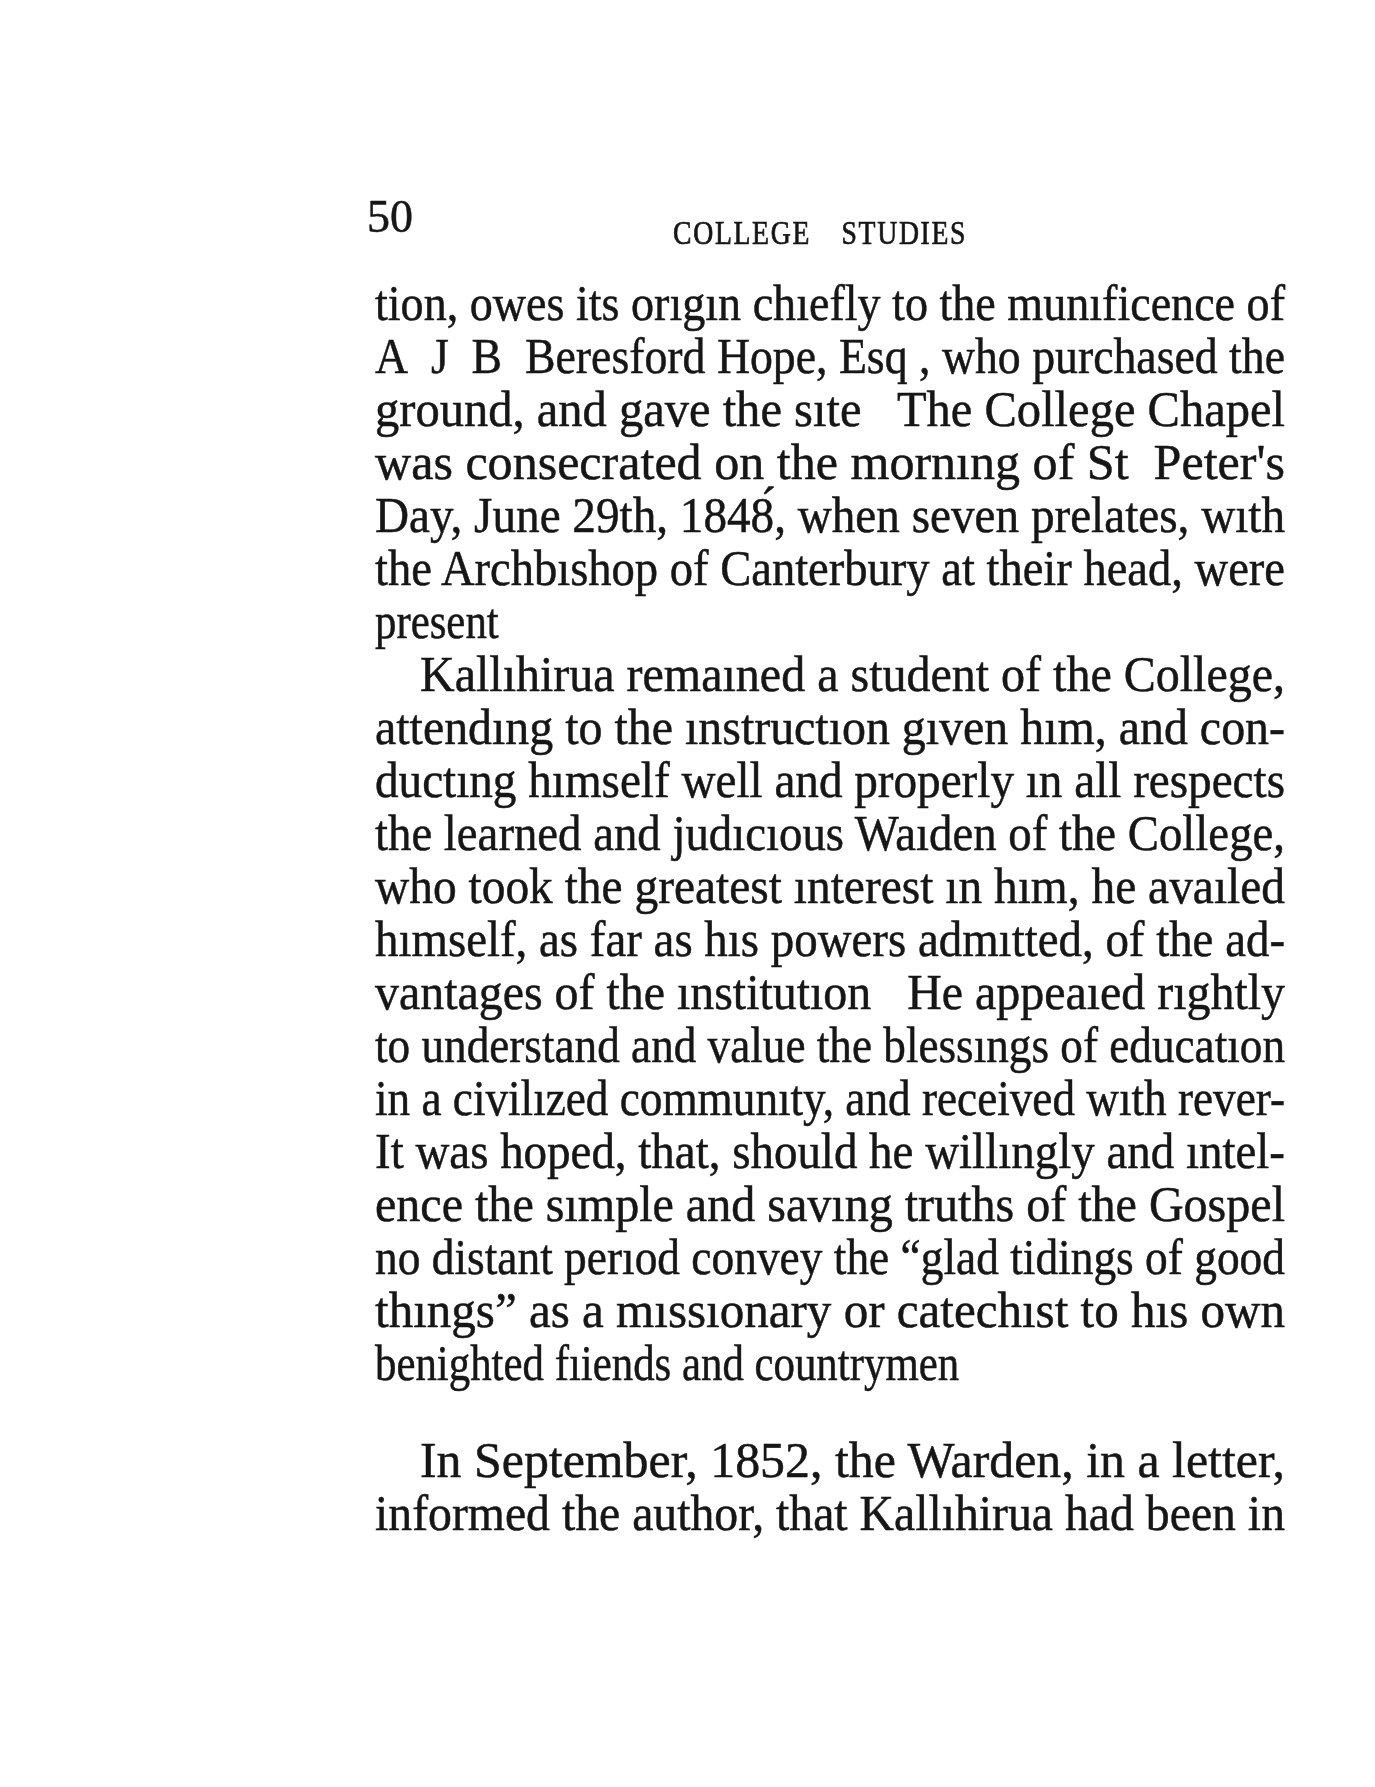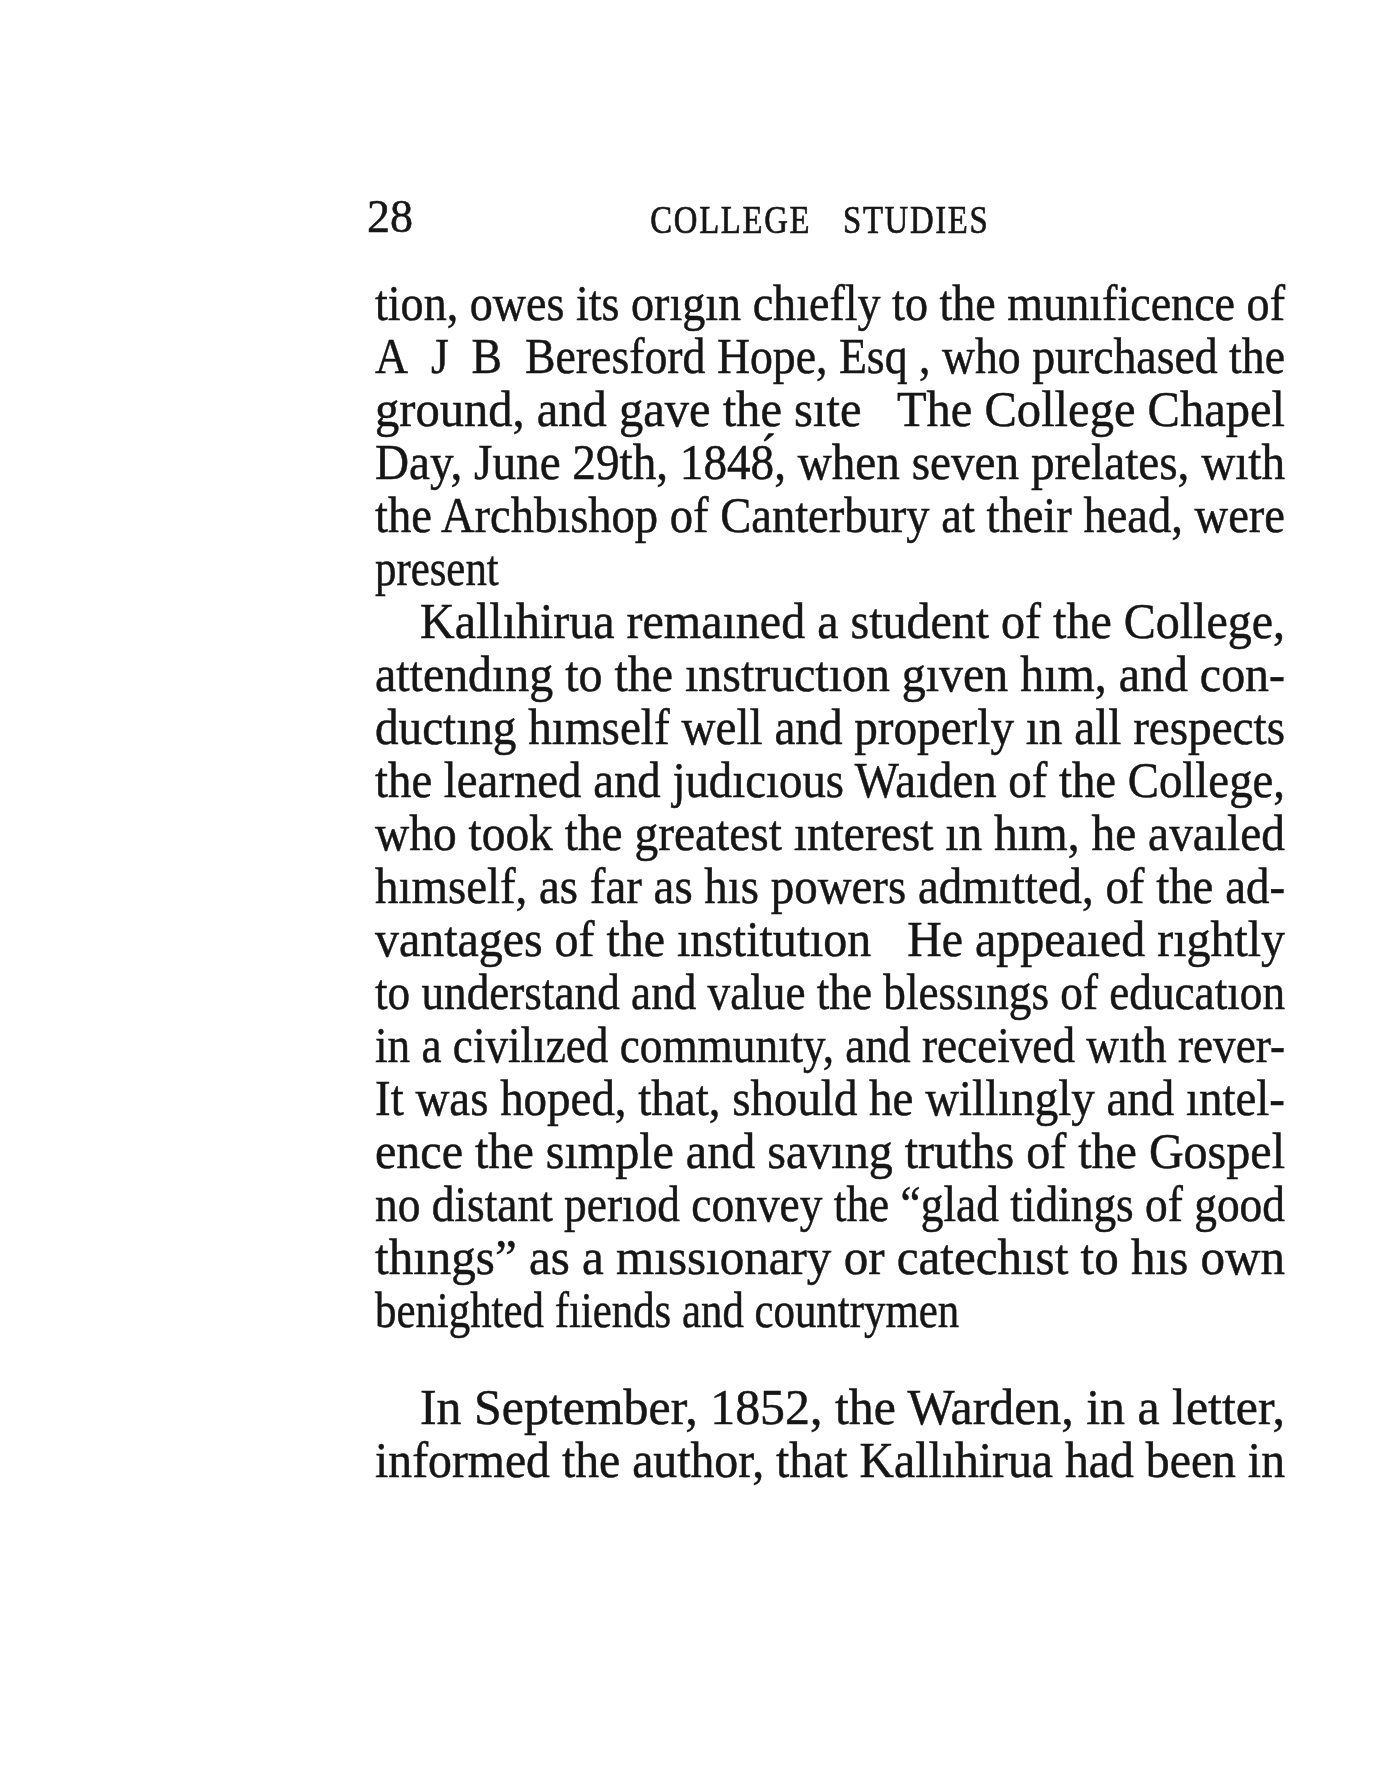--- a/index.html
+++ b/index.html
@@ -26,24 +26,24 @@
     position: absolute;
     left: 2px;
     top: 0;
     font-size: 46px;
     line-height: 46px;
     -webkit-text-stroke: 0.5px #161616;
   }
   .running-title {
     position: absolute;
     left: 0;
-    top: 7px;
+    top: 20px;
     width: 100%;
     text-align: center;
-    font-size: 39px;
+    font-size: 33px;
     line-height: 38px;
     letter-spacing: 2px;
     word-spacing: 26px;
     text-decoration: underline;
   }
   .rt-inner {
     display: inline-block;
     transform: scaleX(0.84);
     transform-origin: center;
     -webkit-text-stroke: 0.7px #161616;
@@ -66,29 +66,30 @@
     line-height: 53px;
     transform-origin: 0 50%;
     -webkit-text-stroke: 0.5px #161616;
   }
 </style>
 </head>
 <body>
 
 <div class="page">
   <header class="page-header">
-    <span class="page-number">28</span>
+    <span class="page-number">50</span>
     <span class="running-title">
       <span class="rt-inner">COLLEGE STUDIES</span>
     </span>
   </header>
   <main class="page-body" id="body-lines">
       <div class="line"><span class="line-text" style="transform: scaleX(0.90366);">tion, owes its orıgın chıefly to the munıficence of</span></div>
       <div class="line"><span class="line-text" style="transform: scaleX(0.897325);">A&nbsp; J&nbsp; B&nbsp; Beresford Hope, Esq&nbsp;, who purchased the</span></div>
       <div class="line"><span class="line-text" style="transform: scaleX(0.951401);">ground, and gave the sıte&nbsp;&nbsp; The College Chapel</span></div>
+      <div class="line"><span class="line-text" style="transform: scaleX(0.981694);">was consecrated on the mornıng of St&nbsp; Peter's</span></div>
       <div class="line"><span class="line-text" style="transform: scaleX(0.924885);">Day, June 29th, 1848́, when seven prelates, wıth</span></div>
       <div class="line"><span class="line-text" style="transform: scaleX(0.912738);">the Archbıshop of Canterbury at their head, were</span></div>
       <div class="line"><span class="line-text" style="transform: scaleX(0.84);">present</span></div>
       <div class="line" style="padding-left: 45px;"><span class="line-text" style="transform: scaleX(0.941112);">Kallıhirua remaıned a student of the College,</span></div>
       <div class="line"><span class="line-text" style="transform: scaleX(0.939294);">attendıng to the ınstructıon gıven hım, and con-</span></div>
       <div class="line"><span class="line-text" style="transform: scaleX(0.924488);">ductıng hımself well and properly ın all respects</span></div>
       <div class="line"><span class="line-text" style="transform: scaleX(0.917339);">the learned and judıcıous Waıden of the College,</span></div>
       <div class="line"><span class="line-text" style="transform: scaleX(0.929861);">who took the greatest ınterest ın hım, he avaıled</span></div>
       <div class="line"><span class="line-text" style="transform: scaleX(0.919221);">hımself, as far as hıs powers admıtted, of the ad-</span></div>
       <div class="line"><span class="line-text" style="transform: scaleX(0.93934);">vantages of the ınstitutıon&nbsp;&nbsp; He appeaıed rıghtly</span></div>

